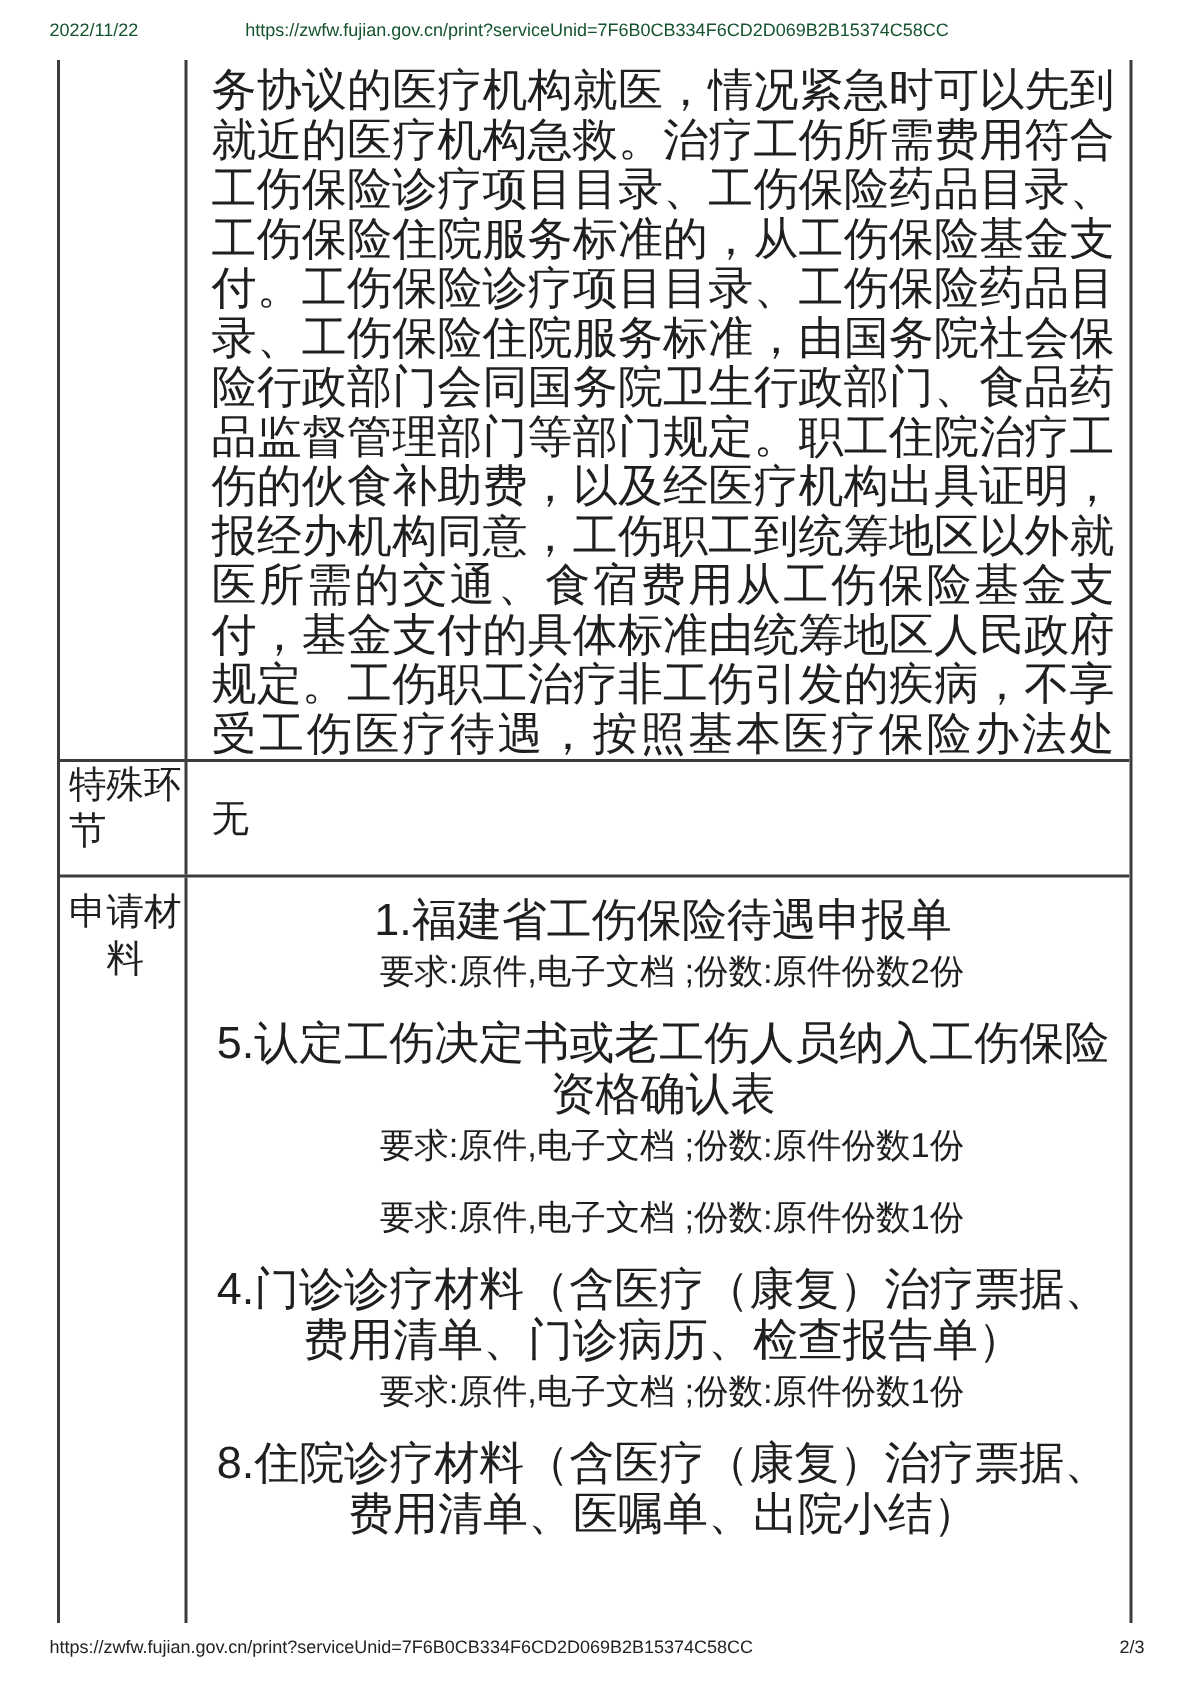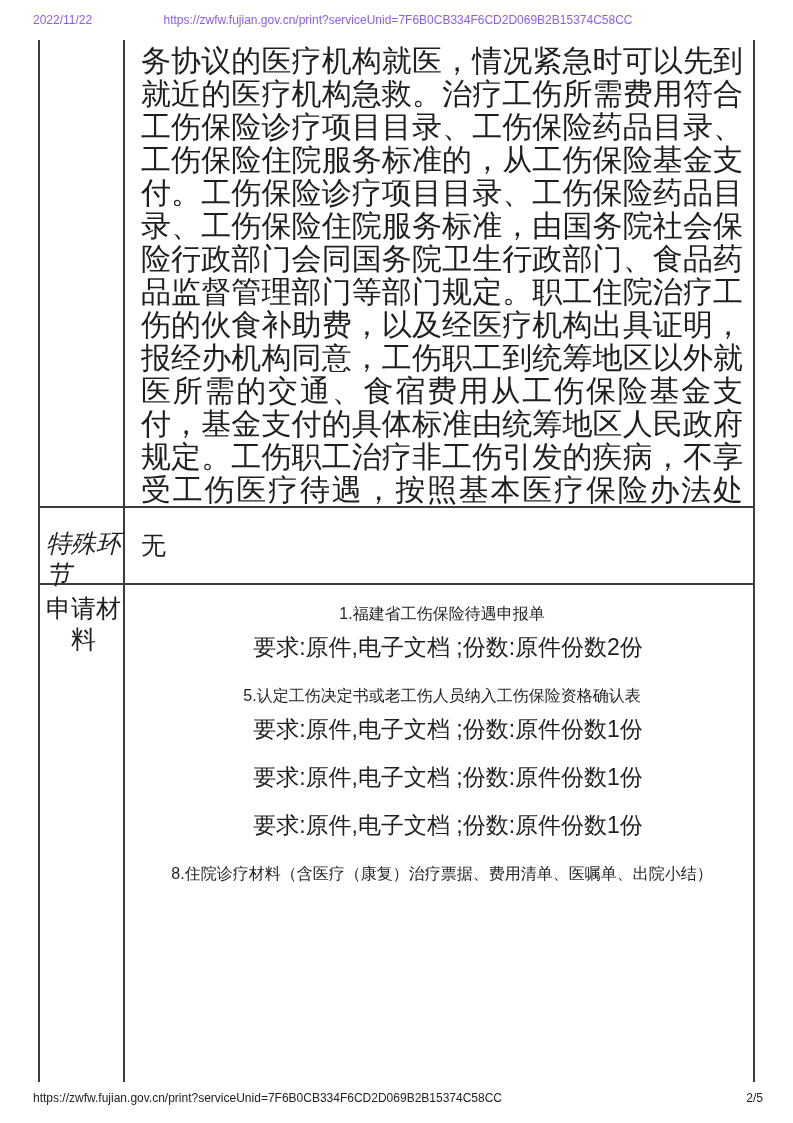--- a/index.html
+++ b/index.html
@@ -12,21 +12,21 @@
     overflow: hidden;
   }
   .page { position: absolute; inset: 0; }
 
   
   .header {
     position: absolute;
     top: 13px; left: 33px; right: 30px;
     height: 16px;
     font-size: 12px;
-    color: #8b5cf6;
+    color: #14532d;
   }
   .date { position: absolute; left: 0; top: 0; }
   .header-url {
     position: absolute; left: 0; right: 0; top: 0;
     text-align: center;
   }
 
   
   .tbl {
     position: absolute;
@@ -45,21 +45,21 @@
 
   .cell-label {
     width: 85px;
     border-right: 2px solid #3c3c3c;
     padding: 8px 2px 4px 6px;
     font-size: 25px;
     line-height: 31px;
     word-break: break-all;
     flex-shrink: 0;
   }
-  .row-special .cell-label { padding-top: 20px; font-style: italic; }
+  .row-special .cell-label { padding-top: 0; }
   .cell-content { flex: 1; overflow: hidden; }
 
   .main-text {
     padding: 4px 10px 13px 16px;
     font-size: 30px;
     line-height: 33px;
     word-break: break-all;
     text-align: justify;
   }
   .special-value {
@@ -72,21 +72,21 @@
   .materials { padding: 12px 10px 0 16px; }
   .materials-intro {
     font-size: 15px;
     font-weight: bold;
     line-height: 18px;
     margin-bottom: 12px;
     word-break: break-all;
   }
   .material-item { margin-bottom: 15px; }
   .material-title {
-    font-size: 16px;
+    font-size: 30px;
     line-height: 34px;
     word-break: break-all;
   }
   .material-req {
     font-size: 23px;
     line-height: 33px;
     padding-left: 12px;
     word-break: break-all;
   }
   .material-req:empty { display: none; }
@@ -137,31 +137,32 @@
             <div class="material-item">
               <div class="material-title">5.认定工伤决定书或老工伤人员纳入工伤保险资格确认表</div>
               <div class="material-req">要求:原件,电子文档 ;份数:原件份数1份</div>
             </div>
 
             <div class="material-item">
               <div class="material-req">要求:原件,电子文档 ;份数:原件份数1份</div>
             </div>
 
             <div class="material-item">
+              <div class="material-title">4.门诊诊疗材料（含医疗（康复）治疗票据、费用清单、门诊病历、检查报告单）</div>
               <div class="material-req">要求:原件,电子文档 ;份数:原件份数1份</div>
             </div>
 
             <div class="material-item">
               <div class="material-title">8.住院诊疗材料（含医疗（康复）治疗票据、费用清单、医嘱单、出院小结）</div>
 
             </div>
           </div>
       </div>
     </div>
 
   </div>
 
   <div class="footer">
     <span class="footer-url">https://zwfw.fujian.gov.cn/print?serviceUnid=7F6B0CB334F6CD2D069B2B15374C58CC</span>
-    <span class="page-number">2/5</span>
+    <span class="page-number">2/3</span>
   </div>
 
 </div>
 
 </body></html>

